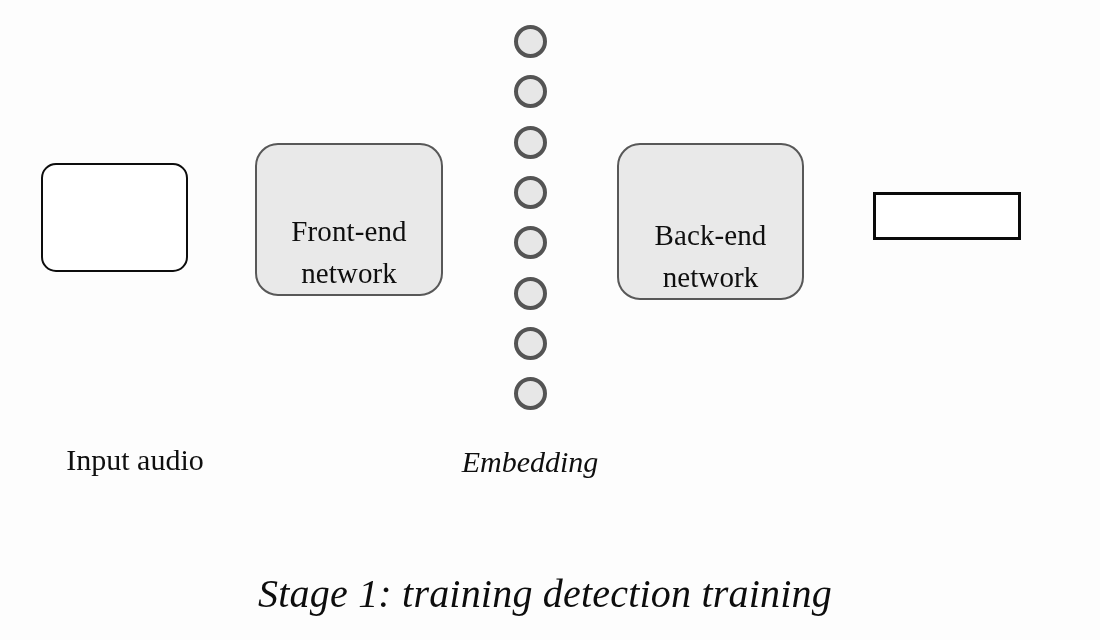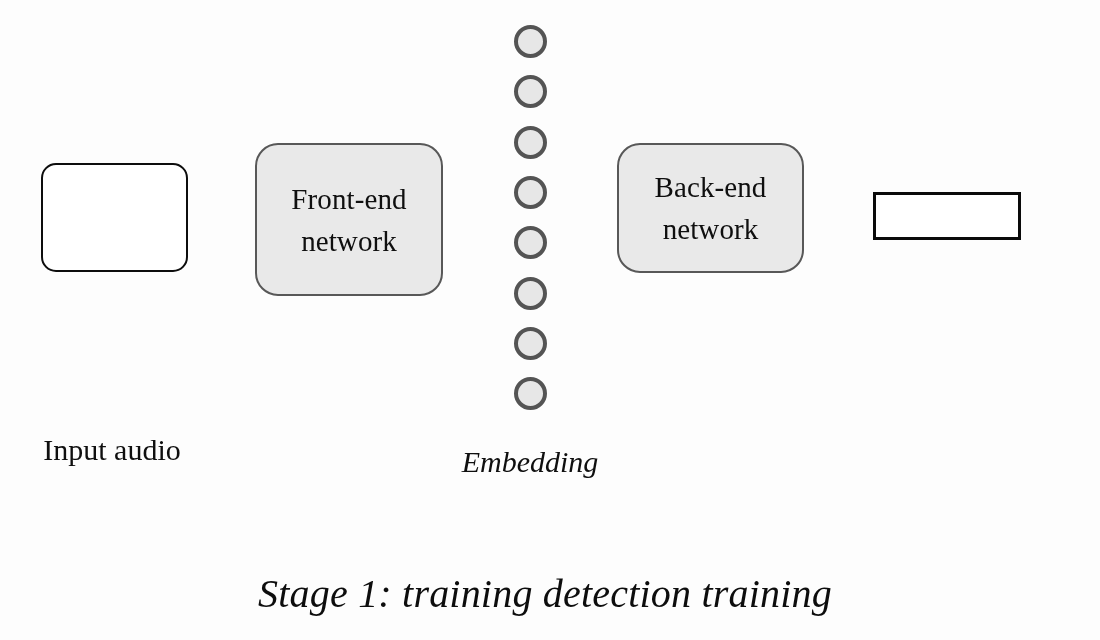--- a/index.html
+++ b/index.html
@@ -19,21 +19,21 @@
     width: 1100px;
     height: 640px;
     background: #fdfdfd;
   }
 
   
   .node {
     position: absolute;
     box-sizing: border-box;
     display: flex;
-    align-items: center;
+    align-items: flex-end;
     justify-content: center;
     text-align: center;
   }
 
   .box-input-audio {
     left: 41px;
     top: 163px;
     width: 147px;
     height: 109px;
     background: #ffffff;
@@ -51,21 +51,21 @@
     left: 255px;
     top: 143px;
     width: 188px;
     height: 153px;
   }
 
   .box-backend {
     left: 617px;
     top: 143px;
     width: 187px;
-    height: 130px;
+    height: 157px;
   }
 
   .node-label {
     font-size: 29px;
     line-height: 42px;
     letter-spacing: 0.1px;
     color: #0f0f0f;
     white-space: pre-line;
   }
 
@@ -102,22 +102,23 @@
   .caption {
     position: absolute;
     font-size: 30px;
     line-height: 43px;
     color: #0f0f0f;
     text-align: center;
     white-space: pre-line;
   }
   .caption-input-audio {
     left: 0px;
-    top: 428px;
+    top: 438px;
     width: 224px;
+    padding-left: 23px;
   }
   .caption-embedding {
     left: 418px;
     top: 440px;
     width: 224px;
     font-style: italic;
   }
   .caption-prediction {
     left: 805px;
     top: 434px;

